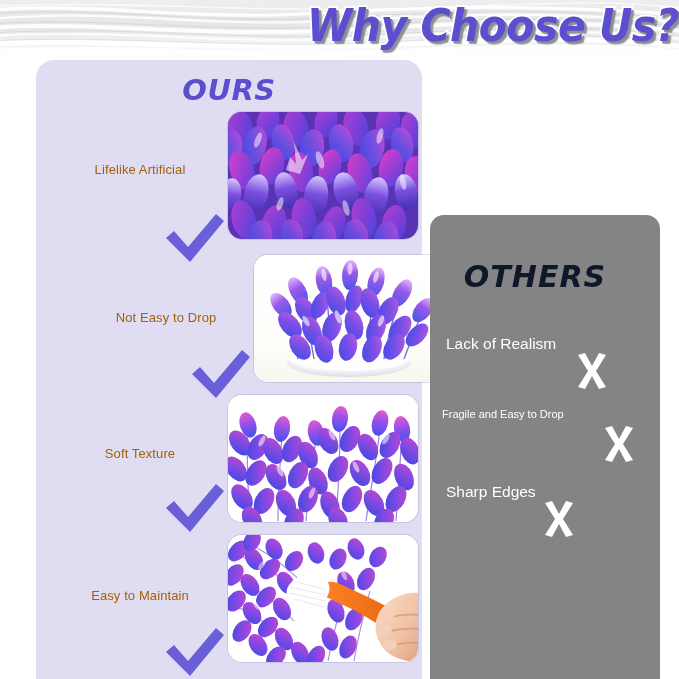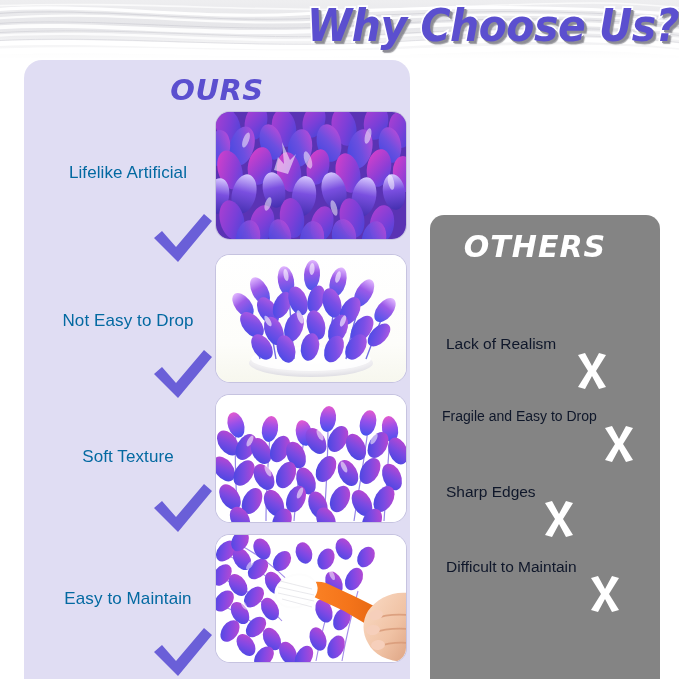--- a/index.html
+++ b/index.html
@@ -52,21 +52,21 @@
     paint-order: stroke fill;
     text-shadow:
        2px 2px 0 #8d8d95,
        3px 3px 1px rgba(80,80,90,.55);
     transform: scaleY(1.08);
   }
 
   
   .ours-panel {
     position: absolute;
-    left: 24px; top: 60px;
+    left: 36px; top: 60px;
     width: 386px;
     height: 619px;
     background: #e0ddf3;
     border-radius: 18px 18px 0 0;
   }
   .ours-heading {
     position: absolute;
     left: 0; top: 13px;
     width: 386px;
     text-align: center;
@@ -83,22 +83,22 @@
     position: absolute;
     left: 0;
     width: 386px;
     height: 140px;
   }
   .ours-label {
     position: absolute;
     left: 8px;
     width: 192px;
     text-align: center;
-    font-size: 17px;
-    color: #0369a1;
+    font-size: 13px;
+    color: #a16207;
     line-height: 1.25;
     letter-spacing: .1px;
   }
   .check-icon {
     position: absolute;
     width: 62px;
     height: 52px;
   }
 
   
@@ -118,38 +118,38 @@
   .others-panel {
     position: absolute;
     left: 430px; top: 215px;
     width: 230px;
     height: 464px;
     background: #848484;
     border-radius: 14px 14px 0 0;
   }
   .others-heading {
     position: absolute;
-    left: 0; top: 14px;
+    left: 0; top: 44px;
     width: 210px;
     text-align: center;
     font-family: "DejaVu Sans", sans-serif;
     font-size: 30px;
     font-weight: 900;
     font-style: italic;
-    color: #ffffff;
+    color: #0f172a;
     letter-spacing: 1px;
   }
   .others-row { position:absolute; left:0; width:230px; height:70px; }
   .others-label {
     position: absolute;
     left: 10px;
     width: 212px;
     text-align: left;
     font-size: 15.5px;
-    color: #0f172a;
+    color: #ffffff;
     white-space: nowrap;
   }
   .x-icon {
     position: absolute;
     width: 34px;
     height: 36px;
   }
 </style>
 </head>
 <body>
@@ -287,21 +287,21 @@
               <ellipse cx="118" cy="96" rx="3" ry="8" transform="rotate(-15 118 96)"></ellipse>
               <ellipse cx="52" cy="92" rx="3" ry="7" transform="rotate(18 52 92)"></ellipse>
               <ellipse cx="175" cy="70" rx="3" ry="8" transform="rotate(-12 175 70)"></ellipse>
             </g>
             <path d="M58 58 L62 45 L68 52 L66 30 L74 48 L80 42 L72 62 Z" fill="#ffffff" opacity=".55"></path>
           </g>
         </svg>
       </div>
     </div>
 
-    <div class="ours-row" style="top:192px;">
+    <div class="ours-row" style="top:192px;margin-left:26px;">
       <div class="ours-label" style="top:58px;">
         <div>Not Easy to Drop</div>
       </div>
       <div class="check-icon" style="left:128px; top:96px;">
         <svg viewBox="0 0 62 52" width="62" height="52">
           <path d="M2 26 L10 19 L24 35 L52 2 L60 9 L26 50 Z" fill="#6a5fd8"></path>
         </svg>
       </div>
       <div class="photo" style="top:3px;">
         <svg width="190" height="127" viewBox="0 0 190 127">
@@ -581,40 +581,32 @@
     <div class="others-row" style="top:112px;">
       <div class="others-label" style="top:8px; left:16px;">Lack of Realism</div>
       <div class="x-icon" style="left:145px; top:26px;">
         <svg viewBox="0 0 34 36" width="34" height="36">
           <path d="M3 2 L10 0 L17 13 L24 0 L31 2 L21 18 L31 34 L24 36 L17 23 L10 36 L3 34 L13 18 Z" fill="#ffffff"></path>
         </svg>
       </div>
     </div>
 
     <div class="others-row" style="top:185px;">
-      <div class="others-label" style="top:8px; left:12px; font-size:14px;">Fragile and Easy to Drop</div>
+      <div class="others-label" style="top:8px; left:12px; font-size:11px;">Fragile and Easy to Drop</div>
       <div class="x-icon" style="left:172px; top:26px;">
         <svg viewBox="0 0 34 36" width="34" height="36">
           <path d="M3 2 L10 0 L17 13 L24 0 L31 2 L21 18 L31 34 L24 36 L17 23 L10 36 L3 34 L13 18 Z" fill="#ffffff"></path>
         </svg>
       </div>
     </div>
 
     <div class="others-row" style="top:260px;">
       <div class="others-label" style="top:8px; left:16px;">Sharp Edges</div>
       <div class="x-icon" style="left:112px; top:26px;">
         <svg viewBox="0 0 34 36" width="34" height="36">
           <path d="M3 2 L10 0 L17 13 L24 0 L31 2 L21 18 L31 34 L24 36 L17 23 L10 36 L3 34 L13 18 Z" fill="#ffffff"></path>
         </svg>
       </div>
     </div>
 
-    <div class="others-row" style="top:335px;">
-      <div class="others-label" style="top:8px; left:16px;">Difficult to Maintain</div>
-      <div class="x-icon" style="left:158px; top:26px;">
-        <svg viewBox="0 0 34 36" width="34" height="36">
-          <path d="M3 2 L10 0 L17 13 L24 0 L31 2 L21 18 L31 34 L24 36 L17 23 L10 36 L3 34 L13 18 Z" fill="#ffffff"></path>
-        </svg>
-      </div>
-    </div>
   </div>
 
 </div>
 
 </body></html>

